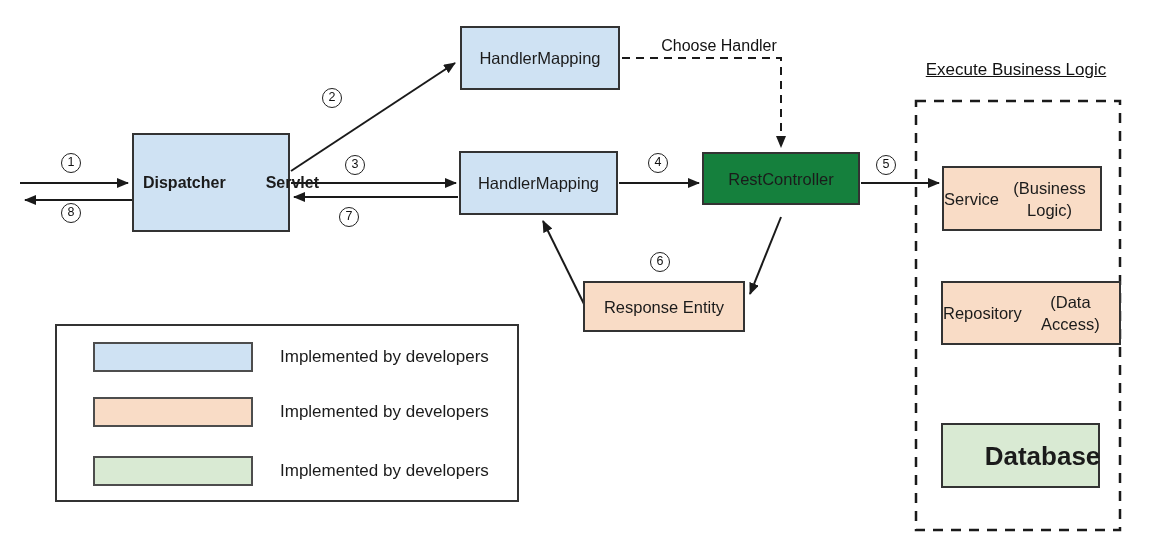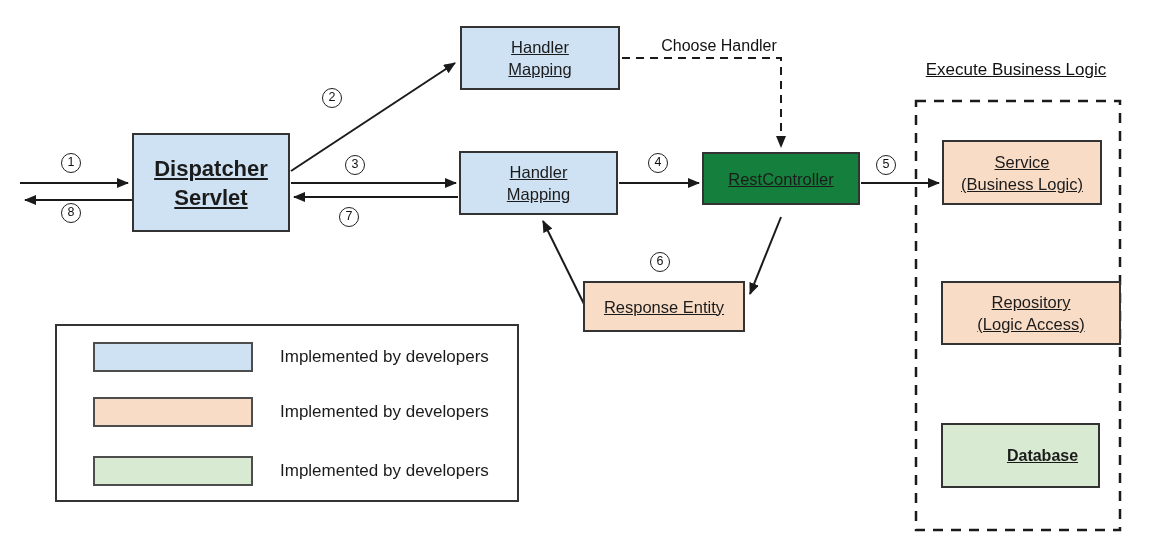--- a/index.html
+++ b/index.html
@@ -7,25 +7,25 @@
     position:relative; width:1150px; height:548px; background:#ffffff;
     font-family:"Liberation Sans", sans-serif; overflow:hidden;
   }
   svg.overlay { position:absolute; left:0; top:0; width:1150px; height:548px; }
   .arrow { stroke:#1a1a1a; stroke-width:2; fill:none; }
   .dashedline { stroke-dasharray:8 6; }
   .container-rect { stroke:#1a1a1a; stroke-width:2.5; fill:none; stroke-dasharray:10 8; }
 
   .node {
     position:absolute; box-sizing:border-box; border:2px solid #333333;
-    display:flex; flex-direction:column; align-items:center; justify-content:center;
-    text-align:center; color:#1b1b1b; font-size:16.5px; line-height:22px;text-decoration:underline;
+    display:flex; flex-direction:row; align-items:center; justify-content:center;
+    text-align:center; color:#1b1b1b; font-size:16.5px; line-height:22px;
   }
-  .node.big .ln { font-weight:bold; font-size:22px; line-height:29px; }
-  .node.db .ln  { font-weight:bold; font-size:16px;margin-left:44px; }
+  .node.big .ln { font-weight:bold; font-size:16px; line-height:29px;margin-left:40px; }
+  .node.db .ln  { font-weight:bold; font-size:26px;margin-left:44px; }
 
   .stepnum {
     position:absolute; width:20px; height:20px; box-sizing:border-box;
     border:1.5px solid #1f1f1f; border-radius:50%; background:#ffffff;
     font-size:12.5px; line-height:17px; text-align:center; color:#111111;
   }
   .float-label { position:absolute; font-size:16px; color:#111111; text-align:center;margin-top:9px; }
   .section-title { position:absolute; font-size:17px; color:#111111; text-align:center;text-decoration:underline; }
 
   .legend-box { position:absolute; box-sizing:border-box; border:2px solid #333333; background:#ffffff; }
@@ -83,28 +83,28 @@
   </div>
 
   <div class="node" style="left: 702px; top: 152px; width: 158px; height: 53px; background: #15803d;">
     <div class="ln">RestController</div>
   </div>
 
   <div class="node" style="left: 583px; top: 281px; width: 162px; height: 51px; background: rgb(249, 220, 198);">
     <div class="ln">Response Entity</div>
   </div>
 
-  <div class="node" style="left: 942px; top: 140px; width: 160px; height: 65px; background: rgb(249, 220, 198);">
+  <div class="node" style="left: 942px; top: 166px; width: 160px; height: 65px; background: rgb(249, 220, 198);">
     <div class="ln">Service</div>
     <div class="ln">(Business Logic)</div>
   </div>
 
   <div class="node" style="left: 941px; top: 281px; width: 180px; height: 64px; background: rgb(249, 220, 198);">
     <div class="ln">Repository</div>
-    <div class="ln">(Logic Access)</div>
+    <div class="ln">(Data Access)</div>
   </div>
 
   <div class="node db" style="left: 941px; top: 423px; width: 159px; height: 65px; background: rgb(217, 234, 211);">
     <div class="ln">Database</div>
   </div>
 
   <div class="section-title" style="left:906px;top:60px;width:220px">Execute Business Logic</div>
 
   <div class="float-label" style="left:639px;top:28px;width:160px">Choose Handler</div>
 

